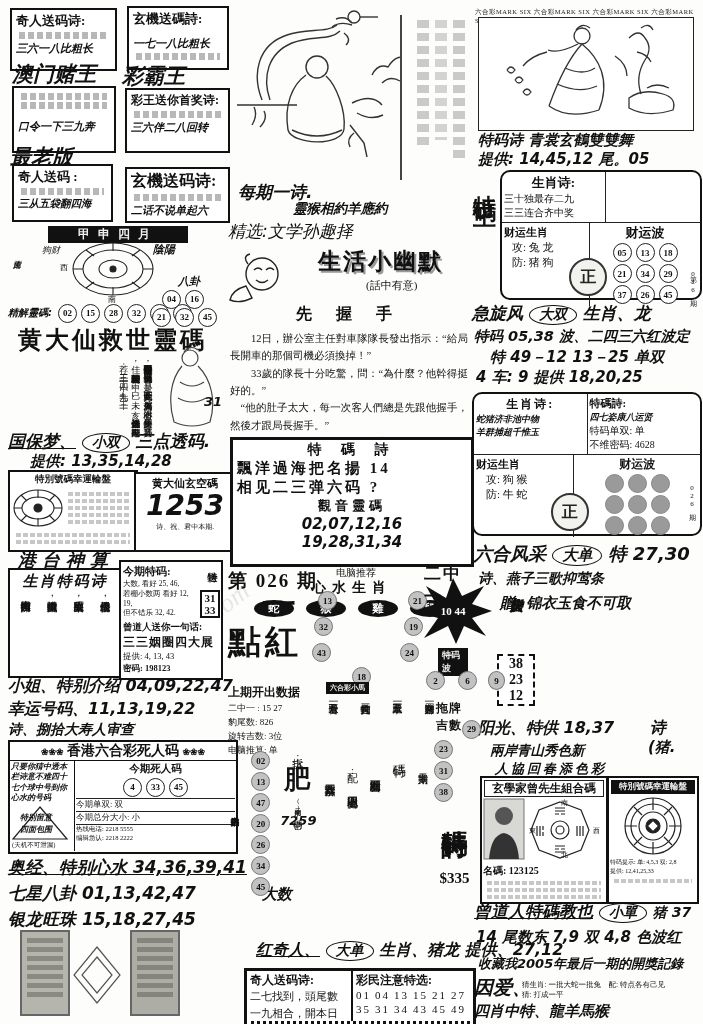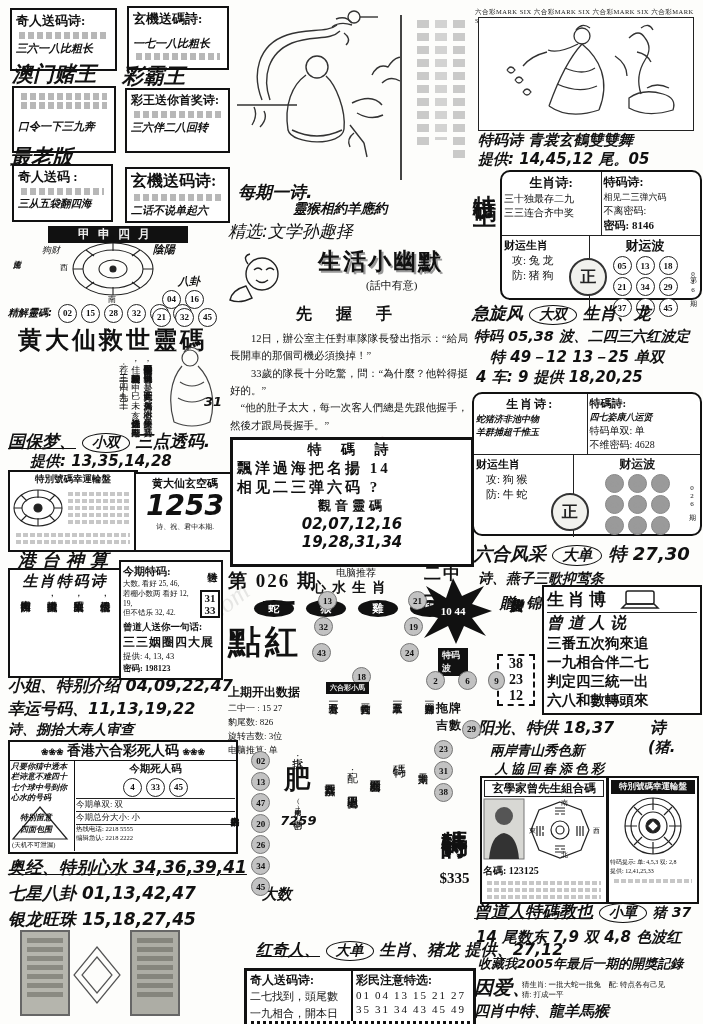--- a/index.html
+++ b/index.html
@@ -115,26 +115,20 @@
 
   <div class="abs" style="left:470px;top:170px;width:232px;height:130px;display:flex;">
     <div class="vt b" style="width:30px;font-size:23px;letter-spacing:6px;padding-top:6px;">特碼王</div>
     <div class="boxr" style="flex:1;position:relative;font-size:10px;">
       <div style="display:flex;border-bottom:1px solid #222;">
         <div style="width:50%;border-right:1px solid #222;padding:2px;">
           <div class="b c" style="font-size:13px;">生肖诗:</div>
           <div>三十独最存二九</div>
           <div>三三连合齐中奖</div>
         </div>
-        <div style="width:50%;padding:2px;">
-          <div class="b" style="font-size:12px;">特码诗:</div>
-          <div style="font-size:9px;">相见二三弹六码</div>
-          <div>不离密码:</div>
-          <div class="b" style="font-size:11px;">密码: 8146</div>
-        </div>
       </div>
       <div style="display:flex;">
         <div style="width:44%;border-right:1px solid #222;padding:2px;">
           <div class="b" style="font-size:11px;">财运生肖</div>
           <div style="font-size:11px;padding-left:8px;">攻: 兔 龙</div>
           <div style="font-size:11px;padding-left:8px;">防: 猪 狗</div>
         </div>
         <div style="width:56%;padding:1px 2px;">
           <div class="b c" style="font-size:13px;">财运波</div>
           <div class="c" style="width:80px;margin:0 auto;"><span class="cn">05</span><span class="cn">13</span><span class="cn">18</span><span class="cn">21</span><span class="cn">34</span><span class="cn">29</span><span class="cn">37</span><span class="cn">26</span><span class="cn">45</span></div>
@@ -196,34 +190,20 @@
   <div class="abs hwb" style="left:500px;top:594px;font-size:15px;">贈: 锦衣玉食不可取</div>
 
   <div class="abs" style="left:490px;top:585px;width:212px;height:130px;display:flex;">
     <div style="width:52px;position:relative;">
       <div class="vt hwb" style="font-size:13px;height:62px;margin:4px auto 0;">大贈提供</div>
       <div class="box" style="width:34px;margin:3px auto 0;text-align:center;border-style:dashed;">
         <div class="b" style="font-size:14px;">38</div>
         <div class="b" style="font-size:14px;">23</div>
         <div class="b" style="font-size:14px;">12</div>
       </div>
-    </div>
-    <div class="box" style="flex:1;padding:1px 3px;">
-      <div style="display:flex;align-items:center;border-bottom:1.5px solid #222;padding-bottom:1px;">
-        <div class="b" style="font-size:17px;letter-spacing:4px;">生肖博</div>
-        <svg width="44" height="22" viewBox="0 0 44 22" stroke="#222" fill="none" stroke-width="1.5" style="margin-left:8px;">
-          <rect x="8" y="2" width="28" height="13" rx="2"></rect>
-            <path d="M4,19 h36 l-4,-4 h-28 z"></path>
-        </svg>
-      </div>
-      <div class="hwb" style="font-size:16px;letter-spacing:5px;">曾道人说</div>
-      <div class="b" style="font-size:14.5px;">三番五次狗來追</div>
-      <div class="b" style="font-size:14.5px;">一九相合伴二七</div>
-      <div class="b" style="font-size:14.5px;">判定四三統一出</div>
-      <div class="b" style="font-size:14.5px;">六八和數轉頭來</div>
     </div>
   </div>
 
   <div class="abs hwb" style="left:478px;top:718px;font-size:16px;">
     <span>阳光、特供 18,37</span>
     <span style="margin-left:30px;">诗</span>
   </div>
   <div class="abs hwb" style="left:490px;top:742px;font-size:13.5px;">兩岸青山秀色新</div>
   <div class="abs hwb" style="left:648px;top:738px;font-size:15px;">(猪.</div>
   <div class="abs hwb" style="left:495px;top:760px;font-size:13px;letter-spacing:3px;">人協回春添色彩</div>

